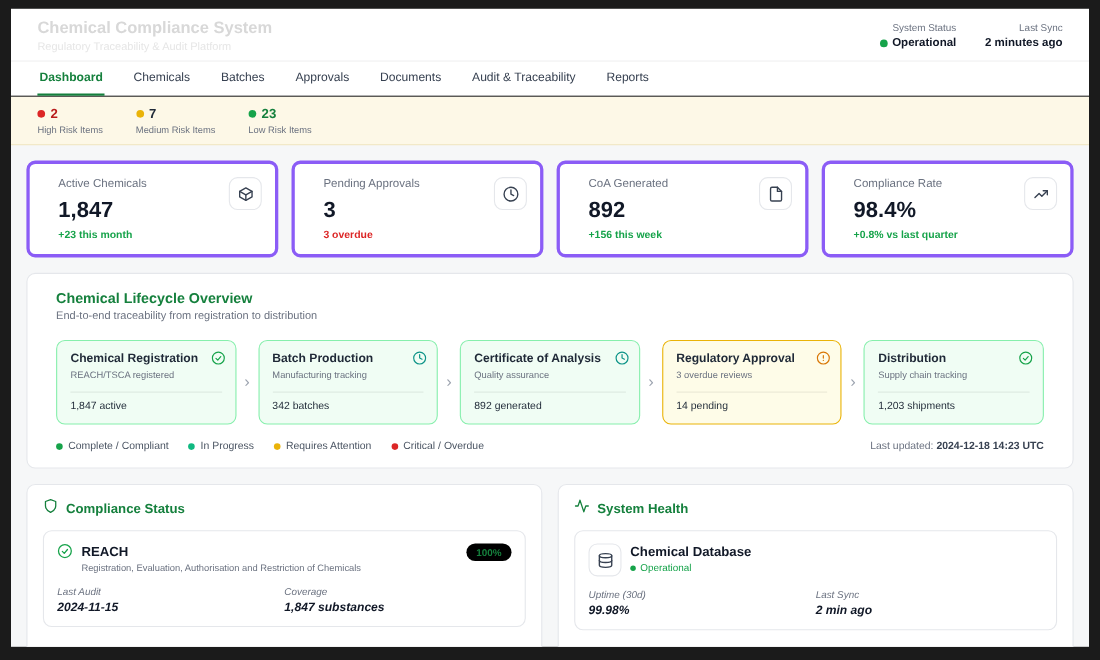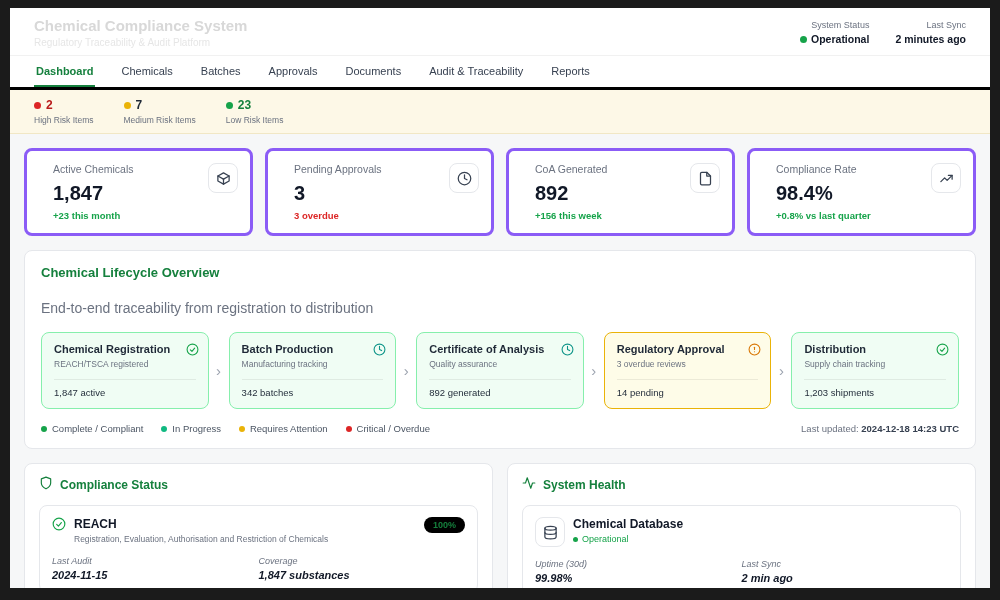--- a/index.html
+++ b/index.html
@@ -14,21 +14,21 @@
   .app-subtitle { font-size:10px; color:#e6e6e6; margin-top:3px; }
   .h-right { display:flex; gap:26px; text-align:right; }
   .h-label { font-size:9px; color:#6b7280; }
   .h-value { font-size:10.5px; font-weight:bold; color:#111827; margin-top:3px; display:flex; align-items:center; justify-content:flex-end; gap:4px; }
 
   .dot { display:inline-block; width:7px; height:7px; border-radius:50%; }
   .dot-green { background:#16a34a; } .dot-red { background:#dc2626; }
   .dot-amber { background:#eab308; } .dot-teal { background:#10b981; }
 
   
-  nav { background:#fff; border-top:1px solid #f1f1f1; border-bottom:3px solid #000000; padding:0 24px; display:flex; gap:24px;text-align:center; }
+  nav { background:#fff; border-top:1px solid #f1f1f1; border-bottom:1px solid #000000; padding:0 24px; display:flex; gap:24px;text-align:center; }
   .tab { font-size:11px; color:#374151; padding:9px 2px 8px; cursor:pointer; border-bottom:2px solid transparent; }
   .tab.active { color:#15803d; font-weight:bold; border-bottom-color:#15803d; }
 
   
   .banner { background:#fdf8e7; border-bottom:1px solid #f1e7c5; padding:8px 24px; display:flex; justify-content:space-between; align-items:center; }
   .banner-left { display:flex; align-items:center; gap:10px; }
   .banner-title { font-size:12px; font-weight:bold; color:#1f2937; }
   .banner-sub { font-size:10.5px; color:#4b5563; margin-top:2px; }
   .banner-right { display:flex; gap:30px; }
   .risk-item { text-align:center; }
@@ -41,25 +41,25 @@
   .stats-row { display:flex; gap:12px; margin-bottom:14px; }
   .stat-card { flex:1; background:#fff; border:3px solid #8b5cf6; border-radius:8px; padding:12px 26px; position:relative; }
   .stat-label { font-size:10.5px; color:#6b7280; }
   .stat-value { font-size:20px; font-weight:bold; color:#111827; margin-top:7px; }
   .stat-delta { font-size:9.5px; margin-top:5px; font-weight:600; }
   .delta-green { color:#16a34a; } .delta-red { color:#dc2626; }
   .stat-icon { position:absolute; top:12px; right:12px; width:30px; height:30px; border:1px solid #e5e7eb; border-radius:8px; display:flex; align-items:center; justify-content:center; color:#374151; }
   .stat-icon svg { width:15px; height:15px; }
 
   
-  .card { background:#fff; border:1px solid #e5e7eb; border-radius:8px; padding:14px 16px; }
+  .card { background:#fff; border:1px solid #e5e7eb; border-radius:8px; padding:14px 26px; }
   .lifecycle { margin-bottom:14px; }
   .lc-head { display:flex; justify-content:space-between; align-items:center; }
   .lc-title { font-size:13px; font-weight:bold; color:#15803d; }
-  .lc-sub { font-size:14px; color:#6b7280; margin-top:20px; }
+  .lc-sub { font-size:10px; color:#6b7280; margin-top:4px; }
   .lc-btn { background:#15803d; color:#fff; border:none; font-size:11px; font-weight:600; padding:9px 14px; border-radius:6px; cursor:pointer; font-family:inherit; }
   .stages { display:flex; align-items:stretch; gap:5px; margin-top:16px; }
   .stage { flex:1; border-radius:8px; padding:10px 12px; position:relative; }
   .stage-green { background:#f0fdf4; border:1px solid #86efac; }
   .stage-amber { background:#fefce8; border:1px solid #eab308; }
   .stage-title { font-size:11px; font-weight:bold; color:#1f2937; padding-right:18px; }
   .stage-sub { font-size:8.5px; color:#6b7280; margin-top:4px; }
   .stage-stat { font-size:9.5px; color:#1f2937; margin-top:10px; padding-top:7px; border-top:1px solid rgba(0,0,0,0.07); }
   .stage-icon { position:absolute; top:9px; right:9px; }
   .stage-icon svg { width:13px; height:13px; }

